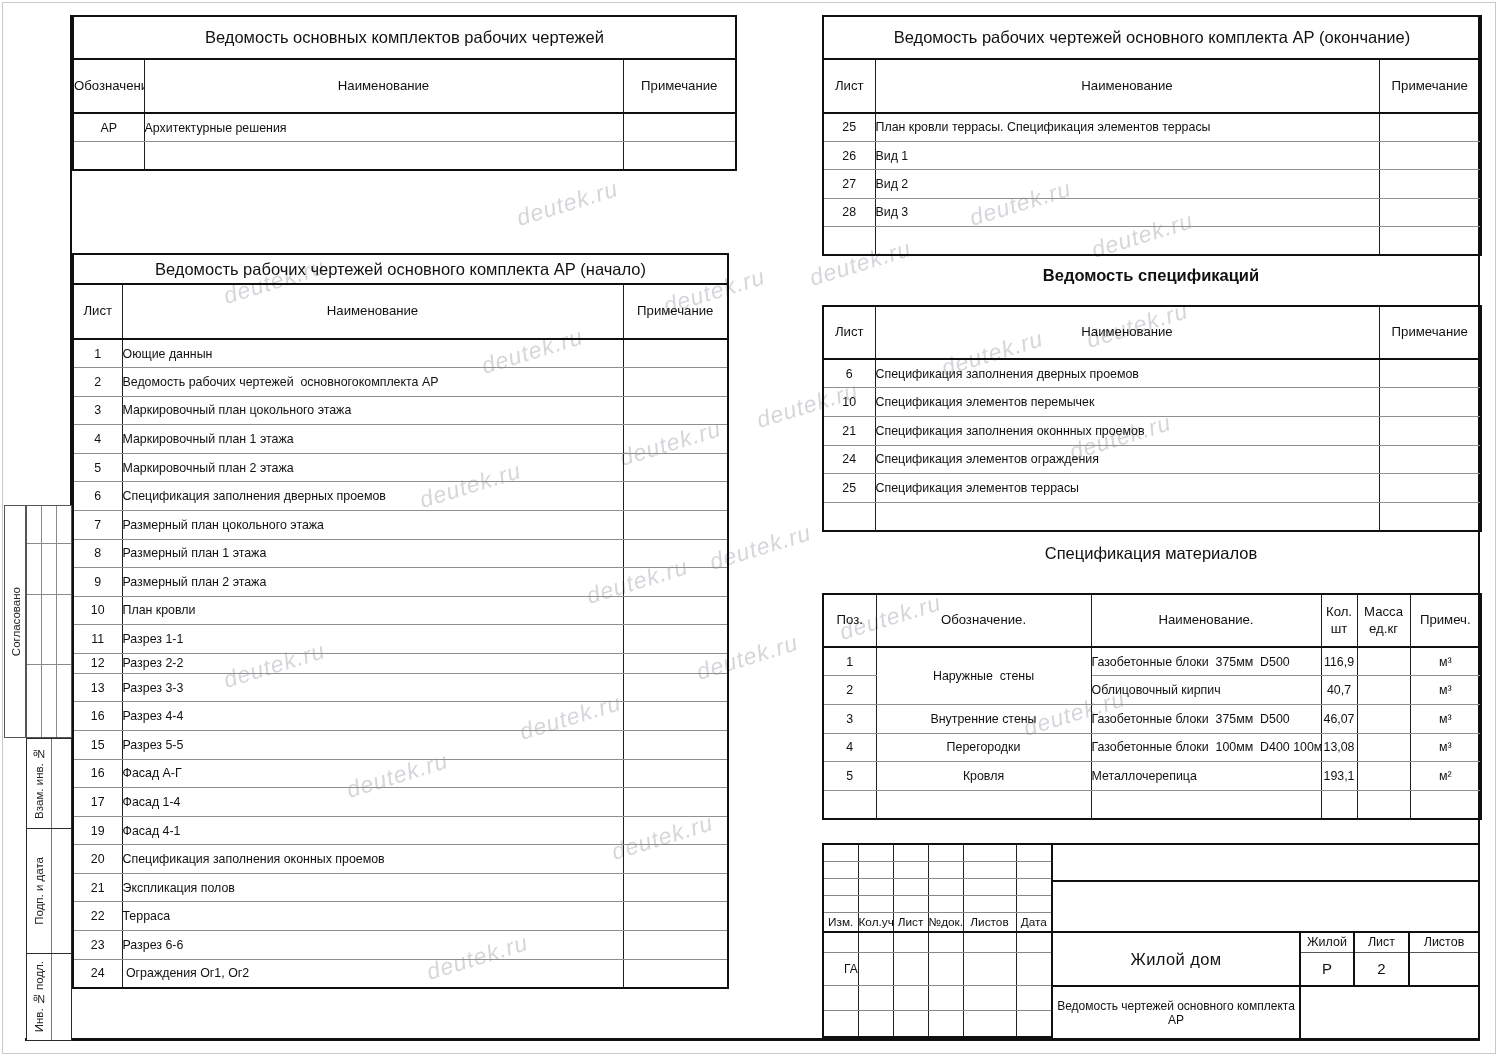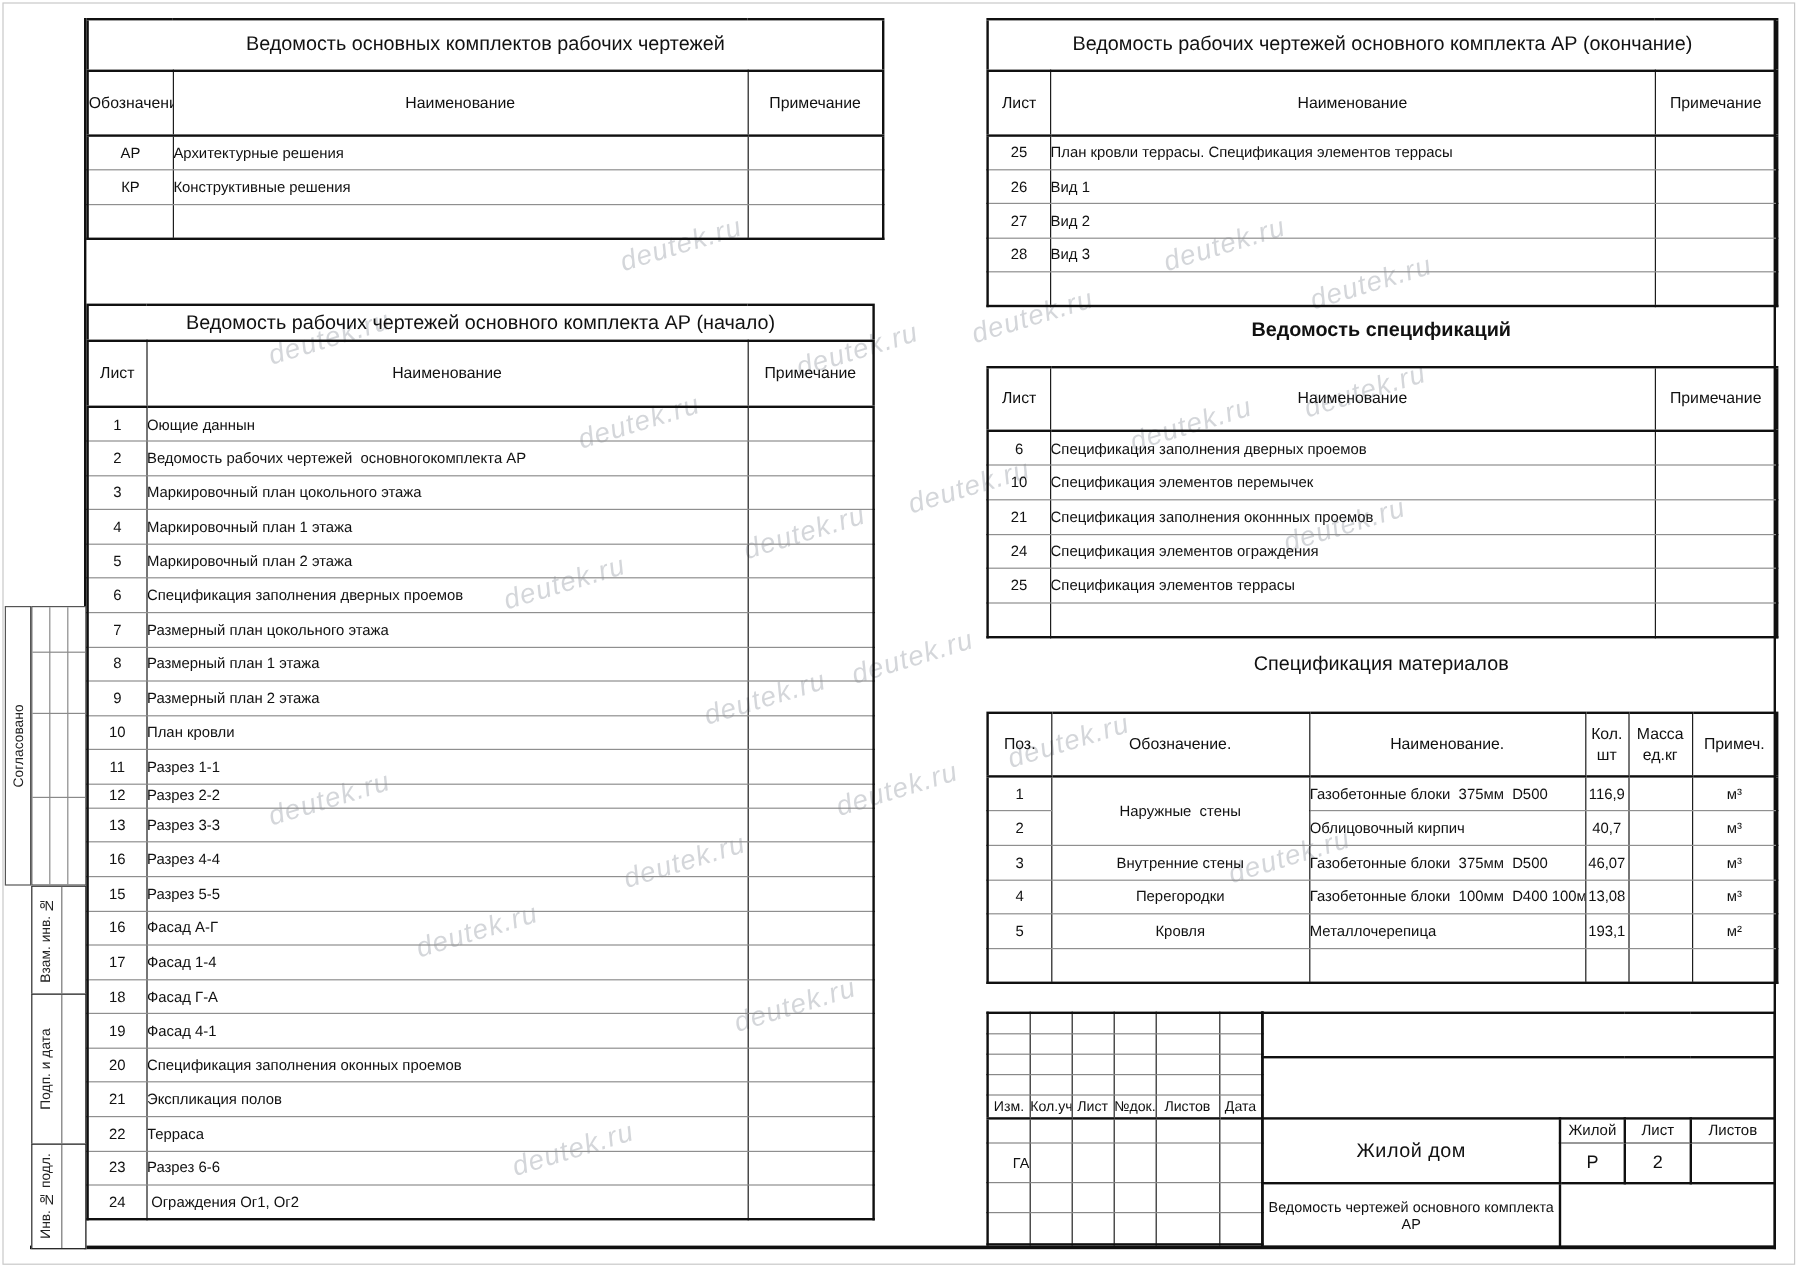--- a/index.html
+++ b/index.html
@@ -127,25 +127,20 @@
           <th>Обозначение</th>
           <th>Наименование</th>
           <th>Примечание</th>
         </tr>
         <tr class="drow" style="height:28.7px">
           <td class="ct">АР</td>
           <td class="nm">Архитектурные решения</td>
           <td class="ct"></td>
         </tr>
         <tr class="drow" style="height:28.7px">
-          <td class="ct">КР</td>
-          <td class="nm">Конструктивные решения</td>
-          <td class="ct"></td>
-        </tr>
-        <tr class="drow" style="height:28.7px">
           <td class="ct"></td>
           <td class="nm"></td>
           <td class="ct"></td>
         </tr>
       </tbody>
     </table>
 
   <table id="t-ar-start" class="listing" style="left:72px;top:253px;width:655px;">
       <colgroup>
         <col style="width:49px">
@@ -237,25 +232,20 @@
           <td class="ct"></td>
         </tr>
         <tr class="drow" style="height:28.58px">
           <td class="ct">16</td>
           <td class="nm">Фасад А-Г</td>
           <td class="ct"></td>
         </tr>
         <tr class="drow" style="height:28.58px">
           <td class="ct">17</td>
           <td class="nm">Фасад 1-4</td>
-          <td class="ct"></td>
-        </tr>
-        <tr class="drow" style="height:28.58px">
-          <td class="ct">18</td>
-          <td class="nm">Фасад Г-А</td>
           <td class="ct"></td>
         </tr>
         <tr class="drow" style="height:28.58px">
           <td class="ct">19</td>
           <td class="nm">Фасад 4-1</td>
           <td class="ct"></td>
         </tr>
         <tr class="drow" style="height:28.58px">
           <td class="ct">20</td>
           <td class="nm">Спецификация заполнения оконных проемов</td>

